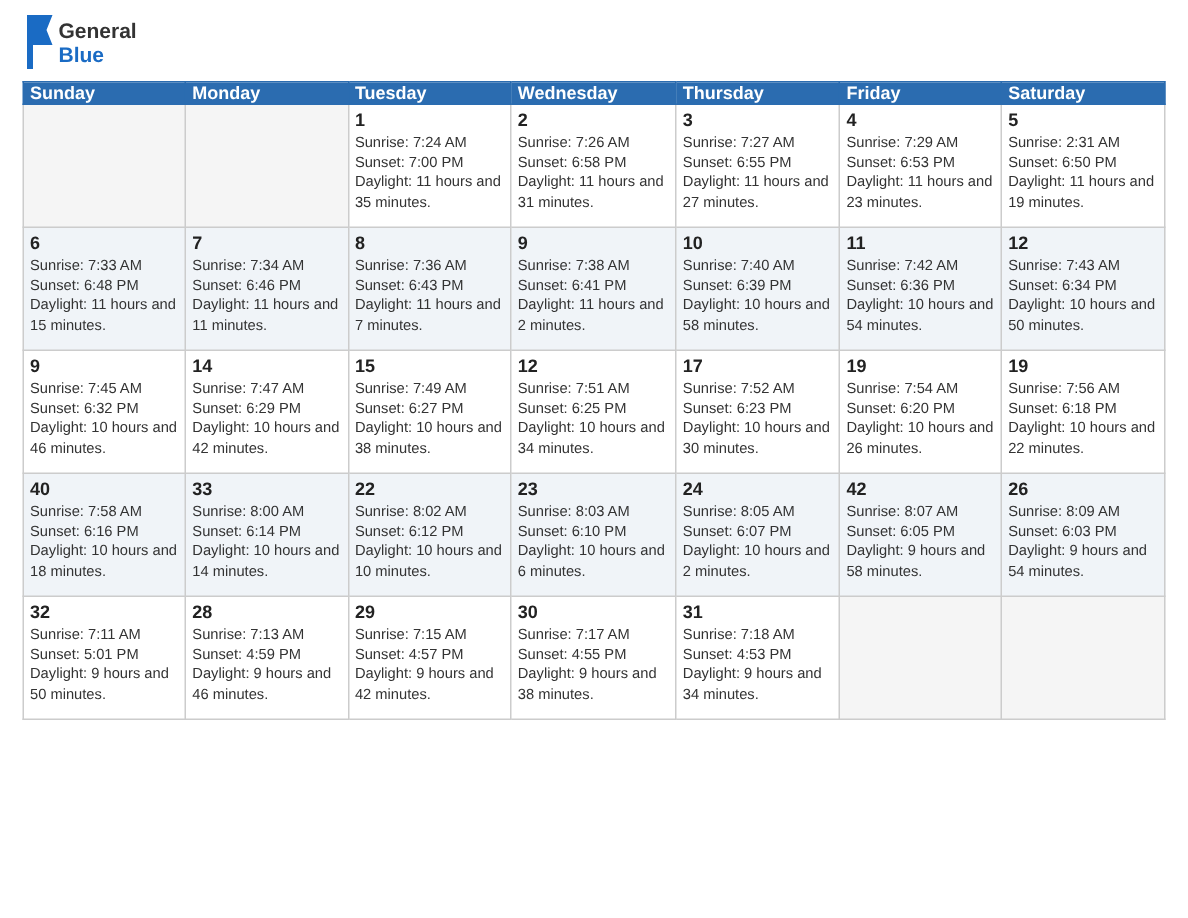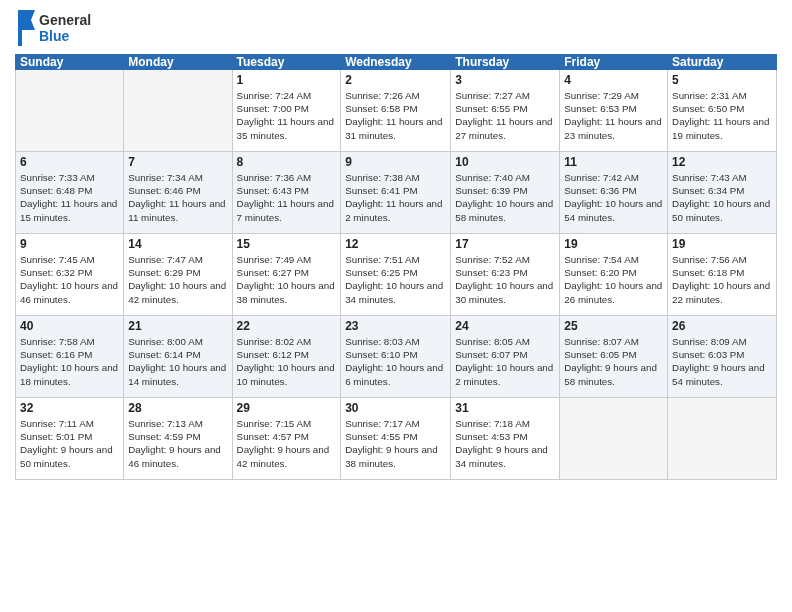--- a/index.html
+++ b/index.html
@@ -234,21 +234,21 @@
           </td>
         </tr>
         <tr class="row-alt">
           <td>
             <div class="day-number">40</div>
             <div class="day-info">Sunrise: 7:58 AM
 Sunset: 6:16 PM
 Daylight: 10 hours and 18 minutes.</div>
           </td>
           <td>
-            <div class="day-number">21</div>
+            <div class="day-number">33</div>
             <div class="day-info">Sunrise: 8:00 AM
 Sunset: 6:14 PM
 Daylight: 10 hours and 14 minutes.</div>
           </td>
           <td>
             <div class="day-number">22</div>
             <div class="day-info">Sunrise: 8:02 AM
 Sunset: 6:12 PM
 Daylight: 10 hours and 10 minutes.</div>
           </td>
@@ -258,21 +258,21 @@
 Sunset: 6:10 PM
 Daylight: 10 hours and 6 minutes.</div>
           </td>
           <td>
             <div class="day-number">24</div>
             <div class="day-info">Sunrise: 8:05 AM
 Sunset: 6:07 PM
 Daylight: 10 hours and 2 minutes.</div>
           </td>
           <td>
-            <div class="day-number">25</div>
+            <div class="day-number">42</div>
             <div class="day-info">Sunrise: 8:07 AM
 Sunset: 6:05 PM
 Daylight: 9 hours and 58 minutes.</div>
           </td>
           <td>
             <div class="day-number">26</div>
             <div class="day-info">Sunrise: 8:09 AM
 Sunset: 6:03 PM
 Daylight: 9 hours and 54 minutes.</div>
           </td>

